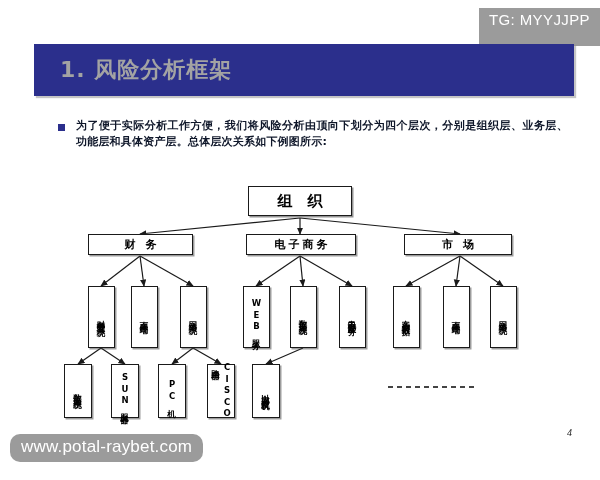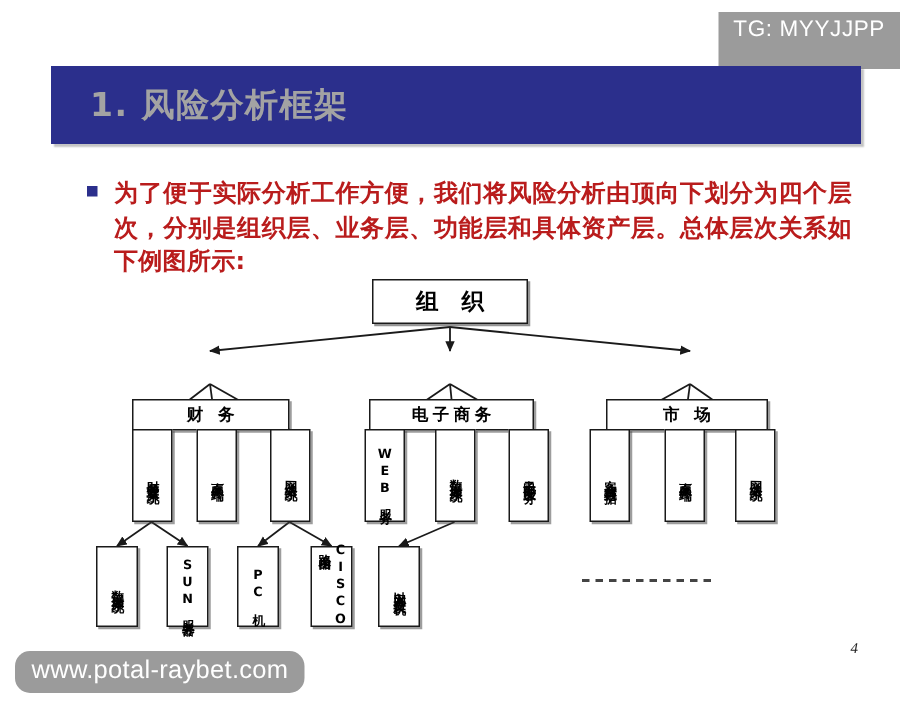--- a/index.html
+++ b/index.html
@@ -69,24 +69,24 @@
   }
   .bullet-square {
     width: 7px;
     height: 7px;
     background: #2b2f8c;
     margin-top: 6px;
     margin-right: 11px;
     flex: 0 0 auto;
   }
   .body-text {
-    font-size: 16px;
+    font-size: 11px;
     font-weight: bold;
     line-height: 1.42;
-    color: #b91c1c;
+    color: #0f172a;
     letter-spacing: 0.2px;
     font-family: "DejaVu Sans", "Liberation Sans", sans-serif;
     text-align: justify;
   }
 
   
   .diagram {
     position: absolute;
     left: 0;
     top: 186px;
@@ -112,21 +112,20 @@
     letter-spacing: 5px;
     text-indent: 5px;
     box-shadow: 1.5px 1.5px 0 rgba(60,60,60,0.55);
   }
   .node.lvl2 {
     font-size: 11px;
     font-weight: bold;
     letter-spacing: 3px;
     text-indent: 3px;
     box-shadow: 1.5px 1.5px 0 rgba(60,60,60,0.5);
-    margin-top: 32px;
   }
   .node.vert {
     writing-mode: vertical-rl;
     text-orientation: upright;
     font-size: 8.5px;
     font-weight: bold;
     letter-spacing: 1.5px;
     padding: 3px 0;
     box-shadow: 1.5px 1.5px 0 rgba(60,60,60,0.5);
   }

